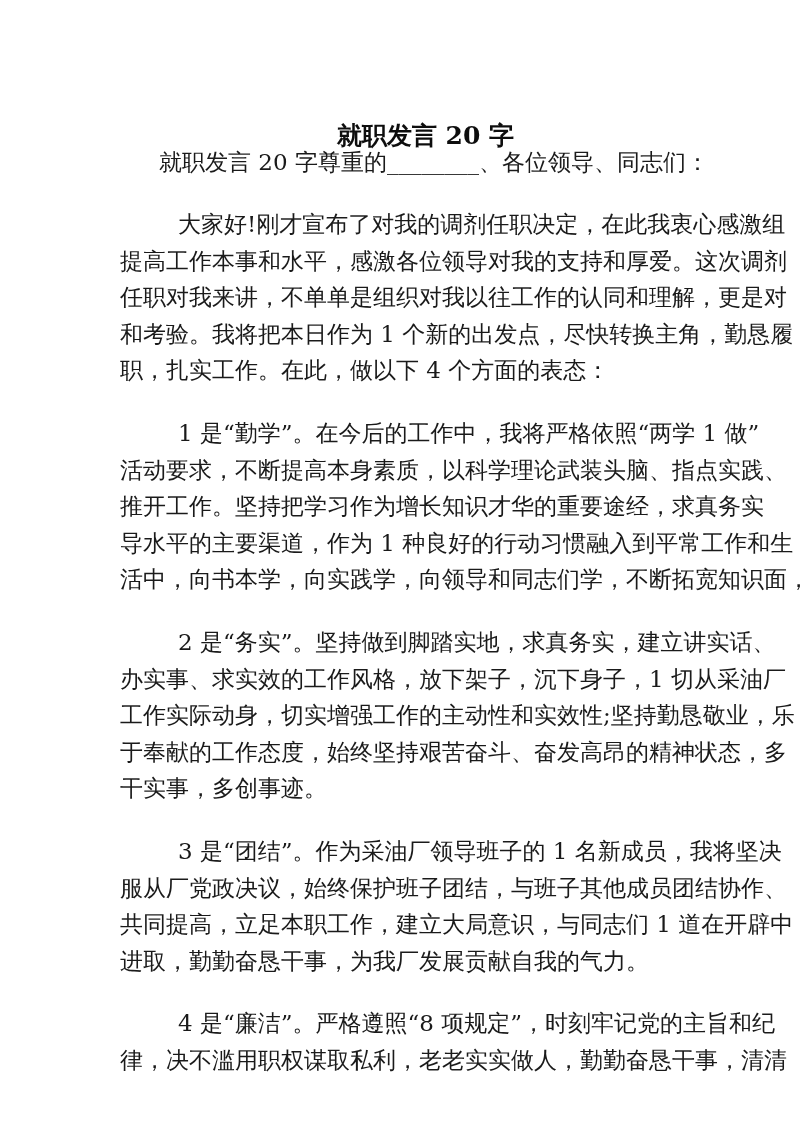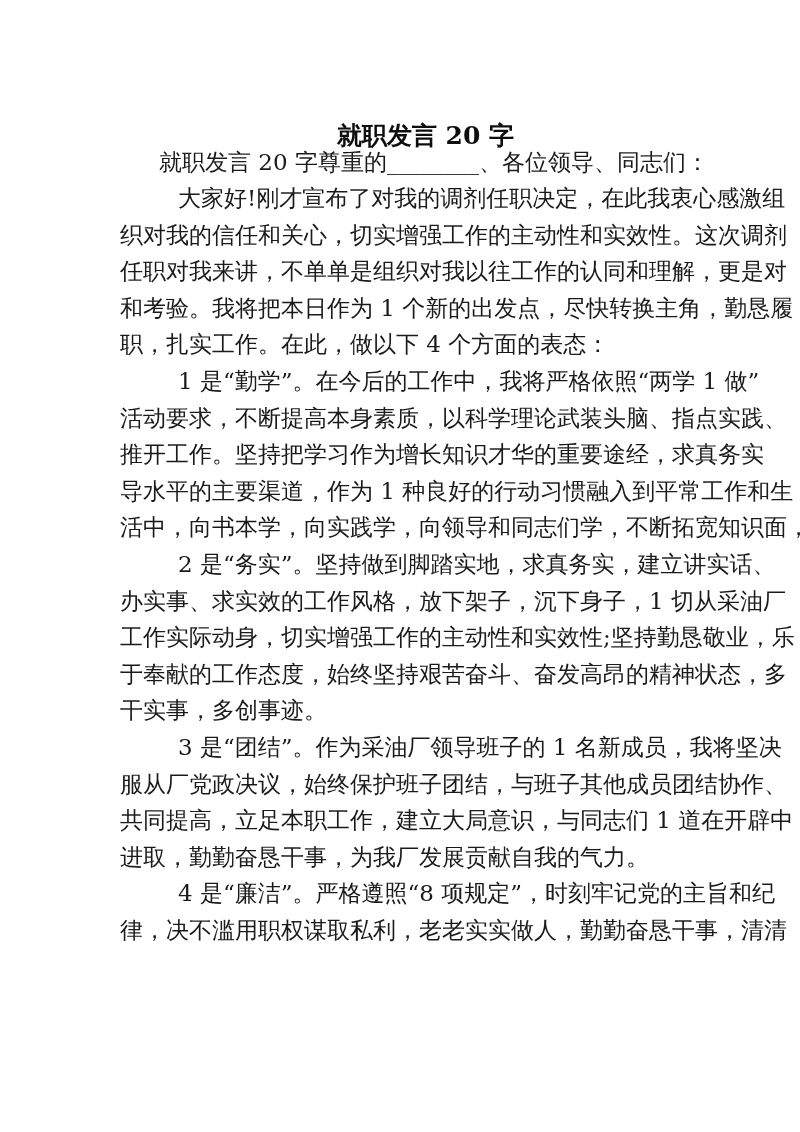--- a/index.html
+++ b/index.html
@@ -52,34 +52,35 @@
       color: #1a1a1a;
       letter-spacing: 0px;
     }
     .line.greeting {
       padding-left: 39px;
       height: 35px;
       line-height: 35px;
     }
     .line.first {
       padding-left: 58px;
+      margin-top: 26px;
     }
   </style>
 </head>
 <body>
 
 <div class="page">
   <div class="doc-title">就职发言 20 字</div>
 
   <div class="doc-body">
     <div class="line greeting">就职发言 20 字尊重的________、各位领导、同志们：</div>
 
     <div>
       <div class="line first">大家好!刚才宣布了对我的调剂任职决定，在此我衷心感激组</div>
-      <div class="line">织对我的信任和关心，切实增强工作的主动性和实效性。这次调剂</div>
+      <div class="line">提高工作本事和水平，感激各位领导对我的支持和厚爱。这次调剂</div>
       <div class="line">任职对我来讲，不单单是组织对我以往工作的认同和理解，更是对</div>
       <div class="line">和考验。我将把本日作为 1 个新的出发点，尽快转换主角，勤恳履</div>
       <div class="line">职，扎实工作。在此，做以下 4 个方面的表态：</div>
     </div>
 
     <div>
       <div class="line first">1 是“勤学”。在今后的工作中，我将严格依照“两学 1 做”</div>
       <div class="line">活动要求，不断提高本身素质，以科学理论武装头脑、指点实践、</div>
       <div class="line">推开工作。坚持把学习作为增长知识才华的重要途经，求真务实</div>
       <div class="line">导水平的主要渠道，作为 1 种良好的行动习惯融入到平常工作和生</div>

